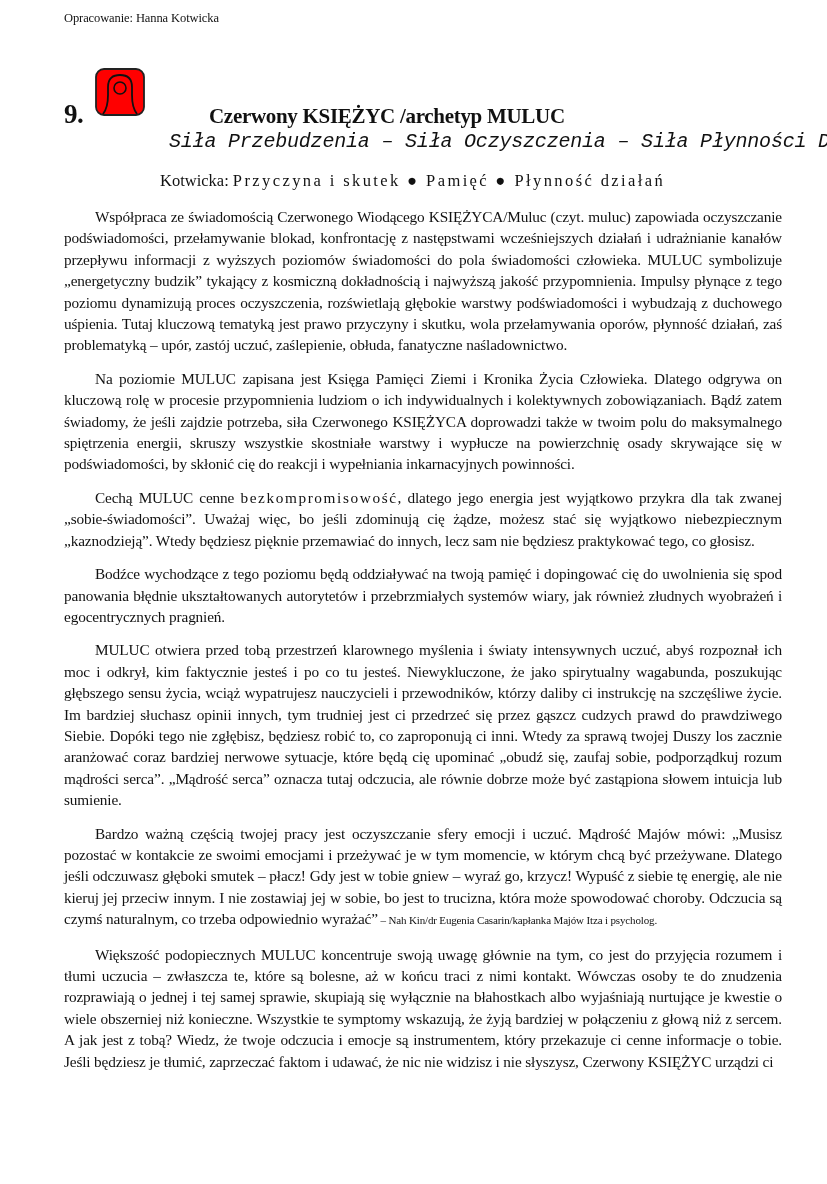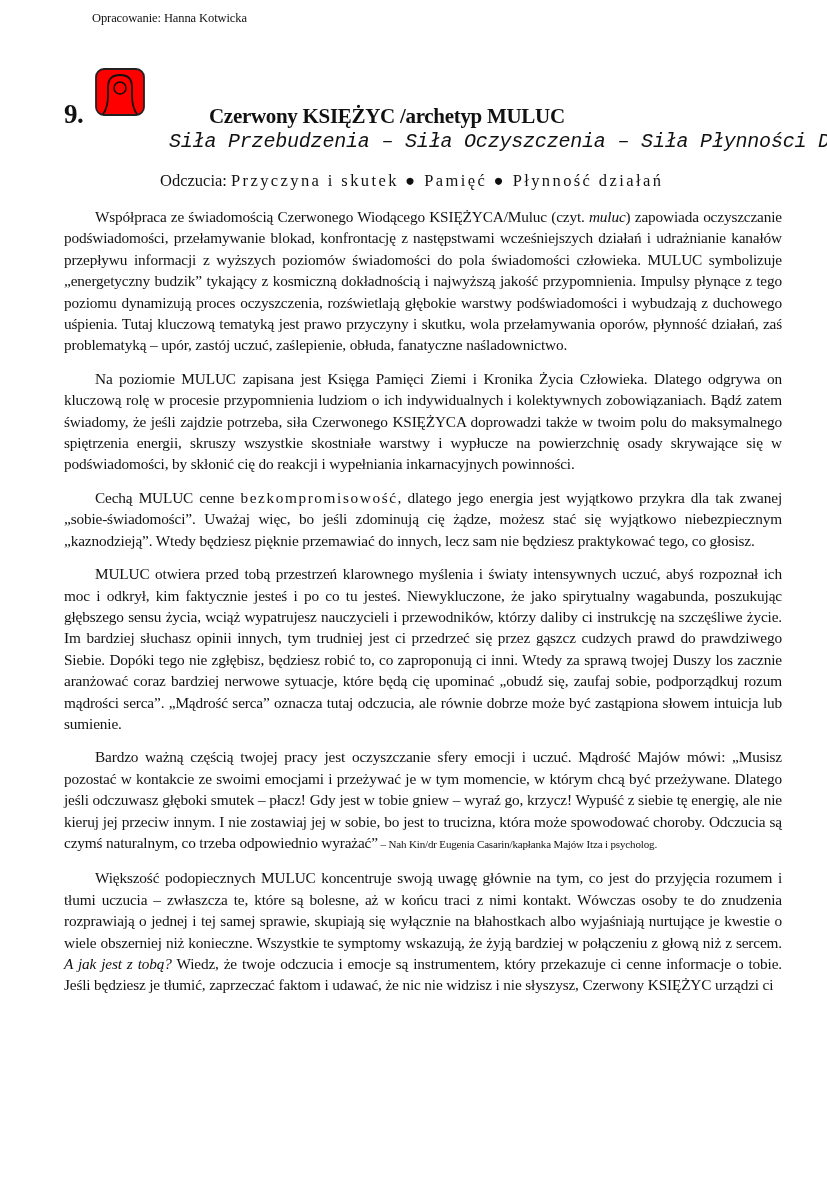--- a/index.html
+++ b/index.html
@@ -2,21 +2,21 @@
 <html><head>
 <meta charset="utf-8">
 <style>
   html, body { margin: 0; padding: 0; background: #ffffff; }
   body {
     width: 827px; height: 1184px; overflow: hidden; position: relative;
     font-family: "Liberation Serif", "DejaVu Serif", serif; color: #111;
   }
   .header-note {
     position: absolute; left: 64px; top: 11px;
-    font-size: 12.5px; letter-spacing: -0.1px; margin-left: 28px;
+    font-size: 12.5px; letter-spacing: -0.1px;
   }
   .chapter {
     position: absolute; left: 64px; top: 66px; width: 720px;
   }
   .chap-num {
     position: absolute; left: 0; top: 33px;
     font-size: 27px; font-weight: bold; letter-spacing: -0.5px;
   }
   .glyph {
     position: absolute; left: 30px; top: 1px; width: 52px; height: 50px;
@@ -37,44 +37,45 @@
   .themes .items { letter-spacing: 2.4px; margin-top: 23px; }
   .content {
     position: absolute; left: 64px; top: 206px; width: 718px;
     font-size: 15.3px; line-height: 21.4px;
   }
   .content p {
     margin: 0 0 12px 0; text-indent: 31px; text-align: justify;
     letter-spacing: -0.15px;
   }
   .spaced { letter-spacing: 1.6px; }
-  .it { font-style: italic; }
+  .it { }
   .small { font-size: 11px; }
 </style>
 </head>
 <body>
 
 <div class="header-note">Opracowanie: Hanna Kotwicka</div>
 
 <div class="chapter">
   <div class="chap-num">9.</div>
   <svg class="glyph" viewBox="0 0 52 50">
     <rect x="2" y="2" width="48" height="46" rx="8" ry="8" fill="#ff0000" stroke="#222" stroke-width="1.8"></rect>
     <path d="M9 47 C13 42 14 36 14 28 L14 20 C14 11 19 8 26 8 C33 8 38 11 38 20 L38 28 C38 36 39 42 43 47" fill="none" stroke="#111" stroke-width="1.8"></path>
     <circle cx="26" cy="21" r="6" fill="none" stroke="#111" stroke-width="1.6"></circle>
   </svg>
   <div class="chap-title">Czerwony KSIĘŻYC /archetyp MULUC</div>
   <div class="chap-subtitle">Siła Przebudzenia – Siła Oczyszczenia – Siła Płynności Działań</div>
 </div>
 
 <div class="themes">
-  <span class="lbl">Odczucia:</span>
+  <span class="lbl">Kotwicka:</span>
   <span class="items">Przyczyna i skutek ● Pamięć ● Płynność działań</span>
 </div>
 
 <div class="content">
   <p><span>Współpraca ze świadomością Czerwonego Wiodącego KSIĘŻYCA/Muluc (czyt. </span><span class="it">muluc</span><span>) zapowiada oczyszczanie podświadomości, przełamywanie blokad, konfrontację z następstwami wcześniejszych działań i udrażnianie kanałów przepływu informacji z wyższych poziomów świadomości do pola świadomości człowieka. MULUC symbolizuje „energetyczny budzik” tykający z kosmiczną dokładnością i najwyższą jakość przypomnienia. Impulsy płynące z tego poziomu dynamizują proces oczyszczenia, rozświetlają głębokie warstwy podświadomości i wybudzają z duchowego uśpienia. Tutaj kluczową tematyką jest prawo przyczyny i skutku, wola przełamywania oporów, płynność działań, zaś problematyką – upór, zastój uczuć, zaślepienie, obłuda, fanatyczne naśladownictwo.</span></p>
   <p>Na poziomie MULUC zapisana jest Księga Pamięci Ziemi i Kronika Życia Człowieka. Dlatego odgrywa on kluczową rolę w procesie przypomnienia ludziom o ich indywidualnych i kolektywnych zobowiązaniach. Bądź zatem świadomy, że jeśli zajdzie potrzeba, siła Czerwonego KSIĘŻYCA doprowadzi także w twoim polu do maksymalnego spiętrzenia energii, skruszy wszystkie skostniałe warstwy i wypłucze na powierzchnię osady skrywające się w podświadomości, by skłonić cię do reakcji i wypełniania inkarnacyjnych powinności.</p>
   <p><span>Cechą MULUC cenne </span><span class="spaced">bezkompromisowość</span><span>, dlatego jego energia jest wyjątkowo przykra dla tak zwanej „sobie-świadomości”. Uważaj więc, bo jeśli zdominują cię żądze, możesz stać się wyjątkowo niebezpiecznym „kaznodzieją”. Wtedy będziesz pięknie przemawiać do innych, lecz sam nie będziesz praktykować tego, co głosisz.</span></p>
+  <p>Bodźce wychodzące z tego poziomu będą oddziaływać na twoją pamięć i dopingować cię do uwolnienia się spod panowania błędnie ukształtowanych autorytetów i przebrzmiałych systemów wiary, jak również złudnych wyobrażeń i egocentrycznych pragnień.</p>
   <p>MULUC otwiera przed tobą przestrzeń klarownego myślenia i światy intensywnych uczuć, abyś rozpoznał ich moc i odkrył, kim faktycznie jesteś i po co tu jesteś. Niewykluczone, że jako spirytualny wagabunda, poszukując głębszego sensu życia, wciąż wypatrujesz nauczycieli i przewodników, którzy daliby ci instrukcję na szczęśliwe życie. Im bardziej słuchasz opinii innych, tym trudniej jest ci przedrzeć się przez gąszcz cudzych prawd do prawdziwego Siebie. Dopóki tego nie zgłębisz, będziesz robić to, co zaproponują ci inni. Wtedy za sprawą twojej Duszy los zacznie aranżować coraz bardziej nerwowe sytuacje, które będą cię upominać „obudź się, zaufaj sobie, podporządkuj rozum mądrości serca”. „Mądrość serca” oznacza tutaj odczucia, ale równie dobrze może być zastąpiona słowem intuicja lub sumienie.</p>
   <p><span>Bardzo ważną częścią twojej pracy jest oczyszczanie sfery emocji i uczuć. Mądrość Majów mówi: „Musisz pozostać w kontakcie ze swoimi emocjami i przeżywać je w tym momencie, w którym chcą być przeżywane. Dlatego jeśli odczuwasz głęboki smutek – płacz! Gdy jest w tobie gniew – wyraź go, krzycz! Wypuść z siebie tę energię, ale nie kieruj jej przeciw innym. I nie zostawiaj jej w sobie, bo jest to trucizna, która może spowodować choroby. Odczucia są czymś naturalnym, co trzeba odpowiednio wyrażać”</span><span class="small"> – Nah Kin/dr Eugenia Casarin/kapłanka Majów Itza i psycholog.</span></p>
   <p><span>Większość podopiecznych MULUC koncentruje swoją uwagę głównie na tym, co jest do przyjęcia rozumem i tłumi uczucia – zwłaszcza te, które są bolesne, aż w końcu traci z nimi kontakt. Wówczas osoby te do znudzenia rozprawiają o jednej i tej samej sprawie, skupiają się wyłącznie na błahostkach albo wyjaśniają nurtujące je kwestie o wiele obszerniej niż konieczne. Wszystkie te symptomy wskazują, że żyją bardziej w połączeniu z głową niż z sercem. </span><span class="it">A jak jest z tobą?</span><span> Wiedz, że twoje odczucia i emocje są instrumentem, który przekazuje ci cenne informacje o tobie. Jeśli będziesz je tłumić, zaprzeczać faktom i udawać, że nic nie widzisz i nie słyszysz, Czerwony KSIĘŻYC urządzi ci</span></p>
 </div>
 
 </body></html>

